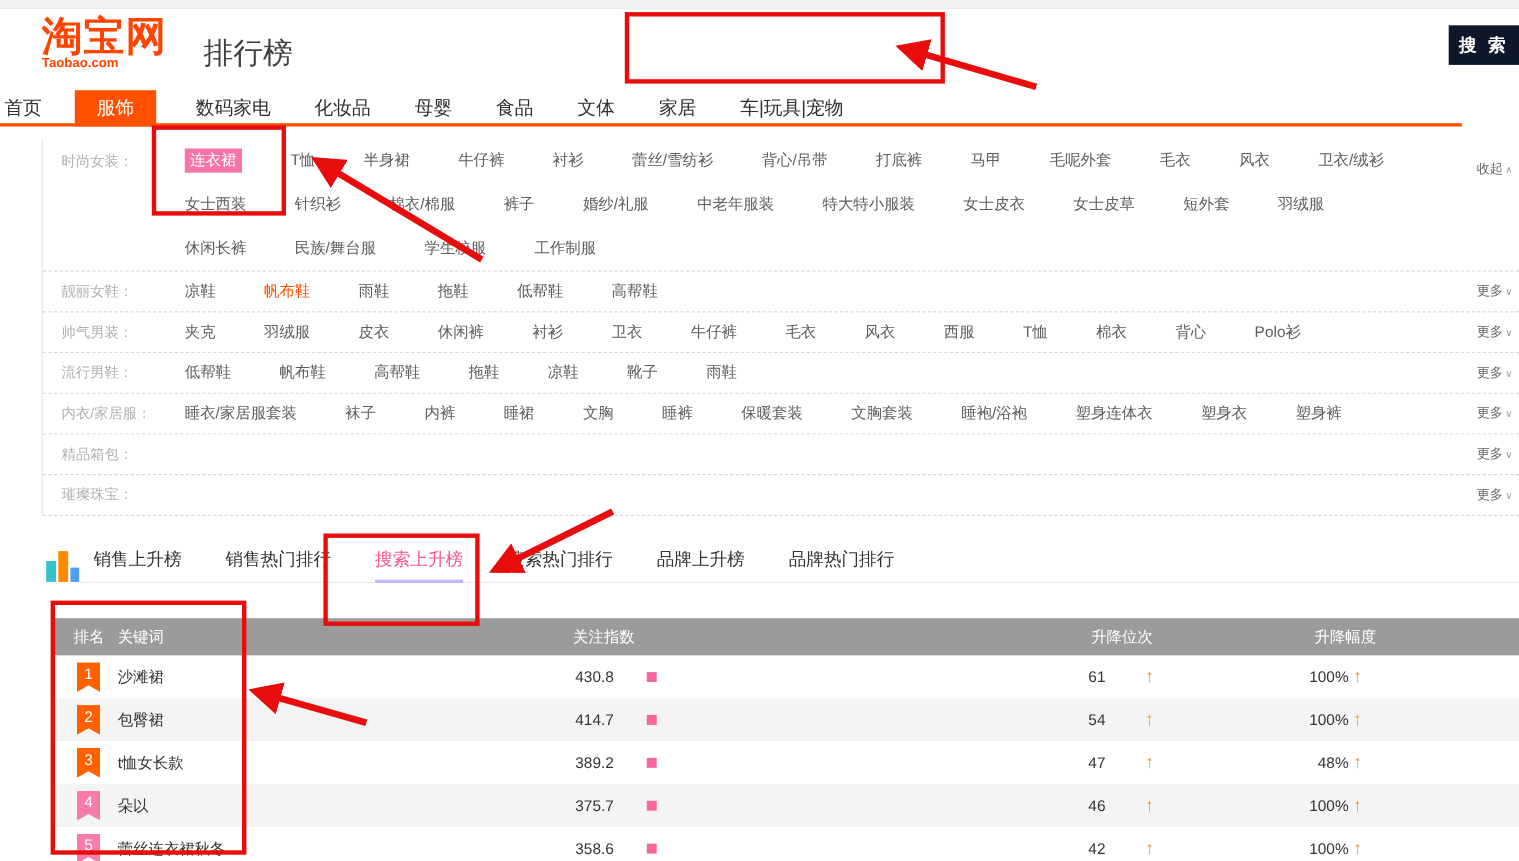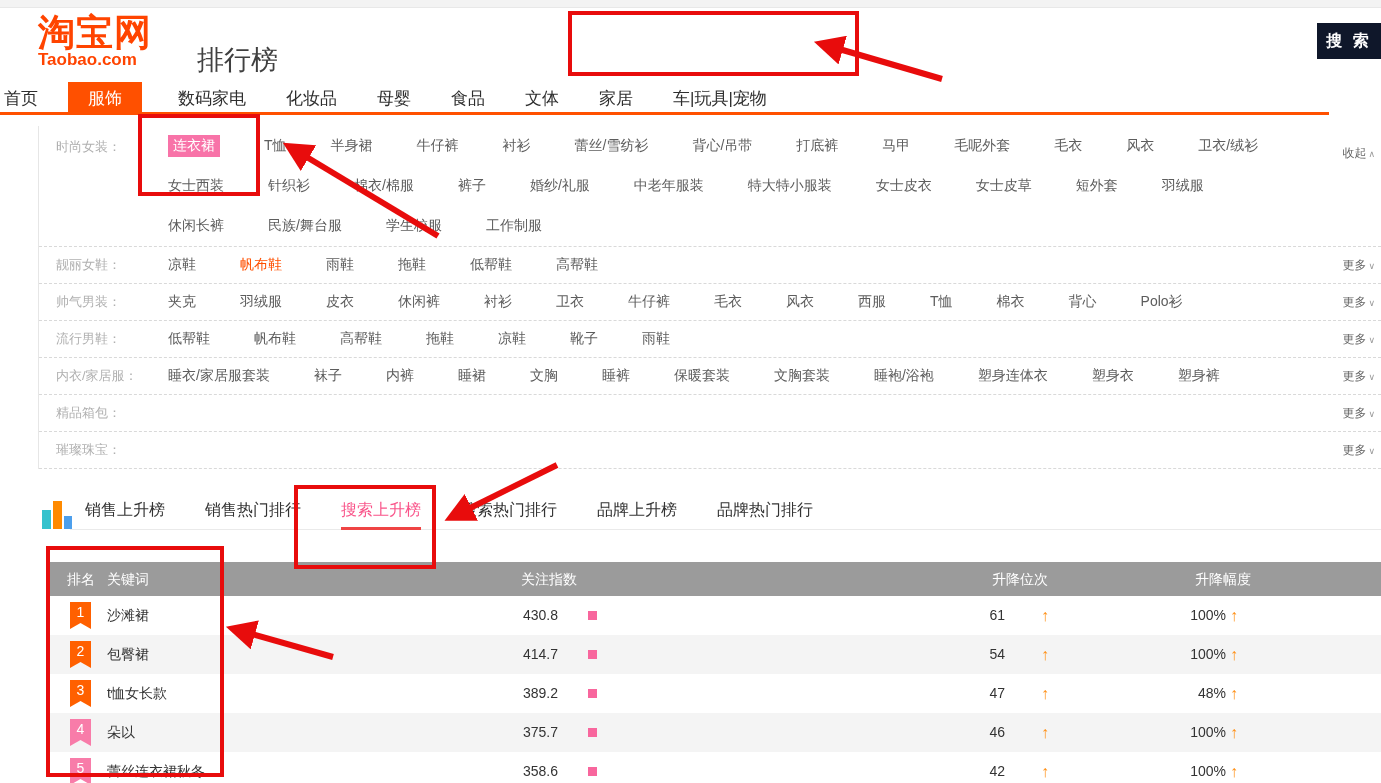--- a/index.html
+++ b/index.html
@@ -3,22 +3,22 @@
 <meta charset="utf-8">
 <style>
   html,body{margin:0;padding:0;background:#fff;}
   .page{position:relative;width:1381px;height:783px;overflow:hidden;background:#fff;
         font-family:"Liberation Sans","DejaVu Sans",sans-serif;color:#333;}
   .topstrip{position:absolute;left:0;top:0;width:1381px;height:7px;background:#f3f3f3;border-bottom:1px solid #e8e8e8;}
 
   
   .logo{position:absolute;left:38px;top:14px;cursor:pointer;}
   .logo-cn{font-size:37px;font-weight:bold;color:#ff4400;line-height:1;letter-spacing:1px;}
-  .logo-en{font-size:17px;font-weight:bold;color:#ff4400;line-height:1.1;}
-  .page-title{position:absolute;left:181px;top:26px;font-size:27px;font-weight:normal;color:#404040;margin:16px;}
+  .logo-en{font-size:12px;font-weight:bold;color:#ff4400;line-height:1.1;}
+  .page-title{position:absolute;left:181px;top:26px;font-size:27px;font-weight:normal;color:#404040;margin:4px;}
 
   .search-box{position:absolute;left:578px;top:23px;width:739px;height:36px;border:2px solid #ff5000;
               box-sizing:border-box;display:flex;background:#fff;}
   .search-cat{width:80px;display:flex;align-items:center;justify-content:center;gap:7px;background:#fbfbfb;
               border-right:1px solid #ececec;font-size:13px;color:#555;cursor:pointer;}
   .search-cat .chev{font-size:9px;color:#999;}
   .search-input{flex:1;border:none;outline:none;font-size:14px;padding:0 10px;color:#333;background:#fff;
                 font-family:"Liberation Sans","DejaVu Sans",sans-serif;}
   .search-input::placeholder{color:#9a9a9a;}
   .search-btn{position:absolute;left:1317px;top:23px;width:64px;height:36px;background:#0f172a;color:#fff;
@@ -50,21 +50,21 @@
 
   
   .chart-icon{position:absolute;left:42px;top:499px;width:32px;height:30px;}
   .chart-icon i{position:absolute;bottom:0;display:block;}
   .bar-teal{left:0;width:9px;height:19px;background:#35c2cd;}
   .bar-orange{left:11px;width:9px;height:28px;background:#ff8a00;}
   .bar-blue{left:22px;width:8px;height:13px;background:#4d9fec;}
   .tabs-underline{position:absolute;left:70px;top:529px;width:1311px;height:1px;background:#eaeaea;}
   .rank-tabs{position:absolute;left:85px;top:497px;height:33px;white-space:nowrap;}
   .rtab{display:inline-block;margin-right:40px;height:30px;line-height:26px;font-size:16px;color:#333;cursor:pointer;}
-  .rtab.active{color:#f9558a;border-bottom:3px solid #ef4444;}
+  .rtab.active{color:#f9558a;border-bottom:3px solid #c4b5fd;}
 
   
   .thead{position:absolute;left:48px;top:562px;width:1333px;height:34px;background:#9b9b9b;color:#fff;
          font-size:14px;line-height:34px;}
   .thead span{position:absolute;top:0;}
   .th-rank{left:19px;} .th-kw{left:59px;} .th-idx{left:473px;} .th-shift{left:944px;} .th-amp{left:1147px;}
   .tbody{position:absolute;left:48px;top:596px;width:1333px;}
   .trow{position:relative;height:39px;line-height:39px;font-size:14px;color:#333;background:#fff;}
   .trow.alt{background:#f4f4f4;}
   .badge{position:absolute;left:22px;top:6px;width:21px;height:27px;color:#fff;font-size:14px;text-align:center;

